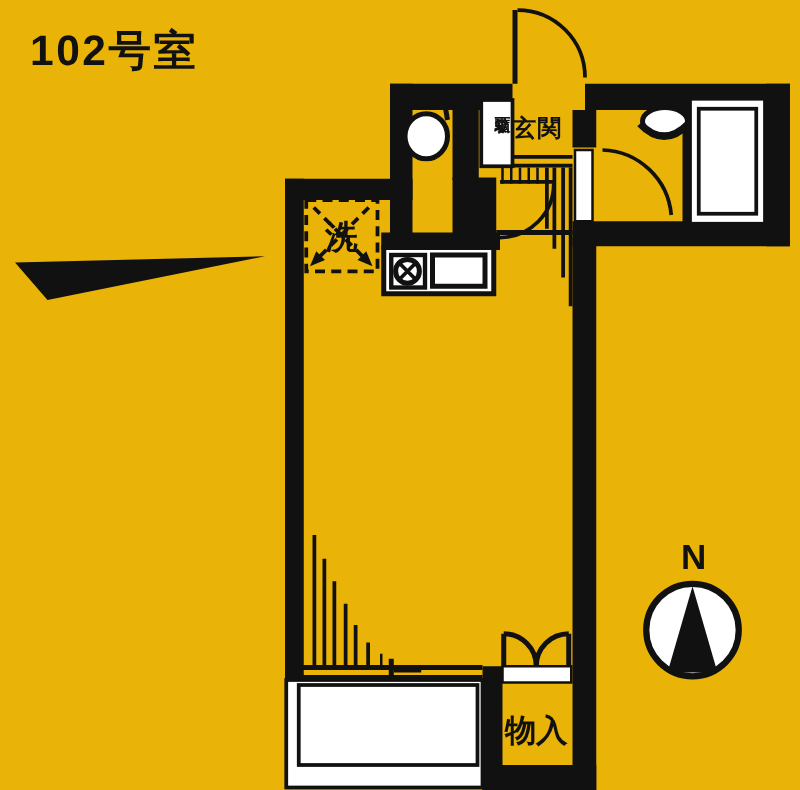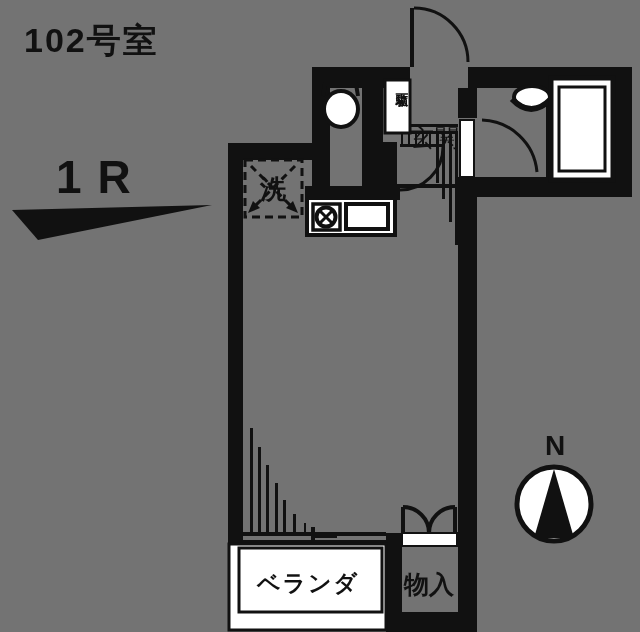--- a/index.html
+++ b/index.html
@@ -1,26 +1,26 @@
 <!DOCTYPE html>
 <html><head>
 <meta charset="utf-8">
 <style>
   html,body{margin:0;padding:0;background:#e8e8e8;}
   .stage{
-    position:relative;width:640px;height:632px;background:#737373;
+    position:relative;width:640px;height:632px;background:#eab308;
     overflow:hidden;
     font-family:"Liberation Sans","DejaVu Sans",sans-serif;
     color:#111;
   }
   .stage svg{position:absolute;left:0;top:0;}
   .lbl{position:absolute;white-space:nowrap;color:#111;}
   .lbl-room-number{left:24px;top:18px;font-size:34px;font-weight:700;letter-spacing:2px;}
   .lbl-layout{left:56px;top:150px;font-size:46px;font-weight:800;letter-spacing:16px;}
-  .lbl-genkan{left:410px;top:90px;font-size:24px;font-weight:400;letter-spacing:1px;margin-top:32px;}
+  .lbl-genkan{left:410px;top:90px;font-size:19px;font-weight:700;letter-spacing:1px;}
   .lbl-getabako{
     left:389px;top:84px;width:19px;height:48px;
     font-size:12.5px;font-weight:700;line-height:1.1;
     writing-mode:vertical-rl;text-orientation:upright;
   }
   .lbl-washer{left:255px;top:172px;width:36px;text-align:center;font-size:26px;font-weight:600;}
   .lbl-main-room{left:283px;top:366px;width:140px;text-align:center;font-size:28px;font-weight:600;}
   .lbl-balcony{left:241px;top:568px;width:134px;text-align:center;font-size:23px;font-weight:600;letter-spacing:2px;}
   .lbl-storage{left:400px;top:568px;width:58px;text-align:center;font-size:25px;font-weight:600;}
   .lbl-north{left:538px;top:430px;width:34px;text-align:center;font-size:28px;font-weight:800;}
@@ -142,20 +142,18 @@
 
     <g>
       <circle cx="554" cy="504" r="37" fill="#ffffff" stroke="#111111" stroke-width="5"></circle>
       <polygon points="554,469 534,538 574,538" fill="#111111"></polygon>
     </g>
 
     <polygon points="12,210 212,205 38,240" fill="#111111"></polygon>
   </svg>
 
   <div class="lbl lbl-room-number">102号室</div>
-  <div class="lbl lbl-layout">1R</div>
   <div class="lbl lbl-genkan">玄関</div>
   <div class="lbl lbl-getabako">下駄箱</div>
   <div class="lbl lbl-washer">洗</div>
-  <div class="lbl lbl-balcony">ベランダ</div>
   <div class="lbl lbl-storage">物入</div>
   <div class="lbl lbl-north">N</div>
 </div>
 
 </body></html>

